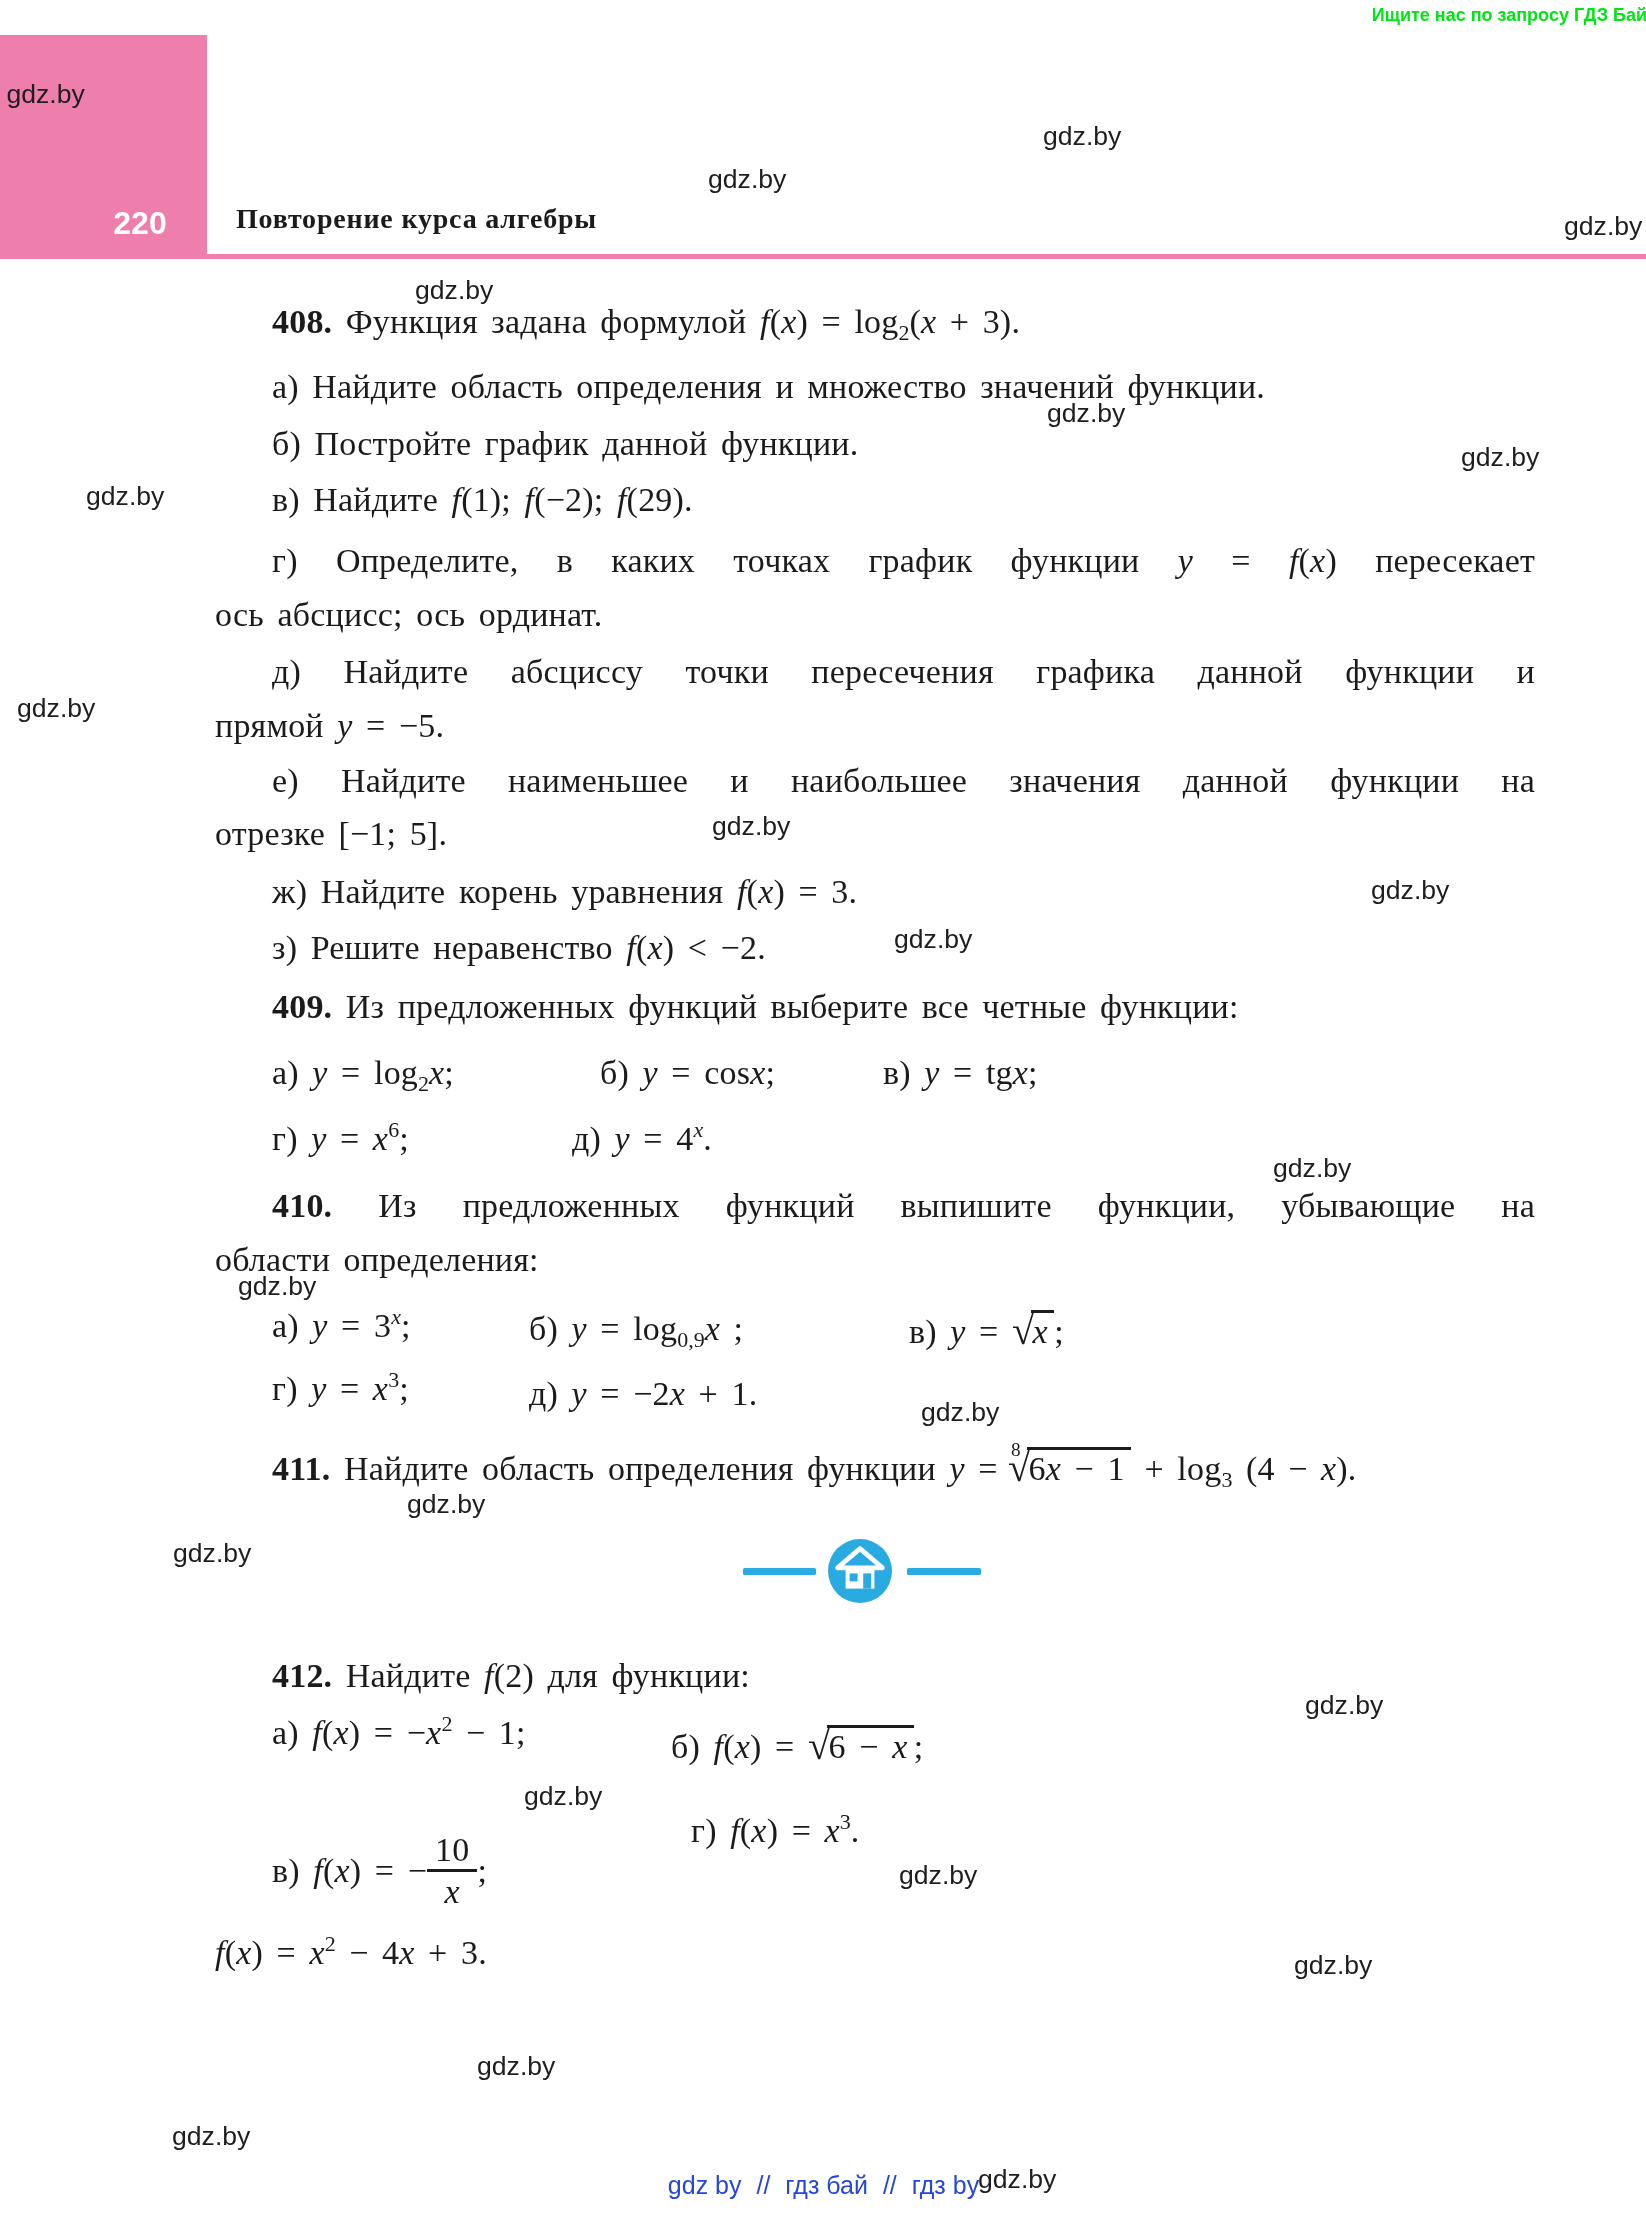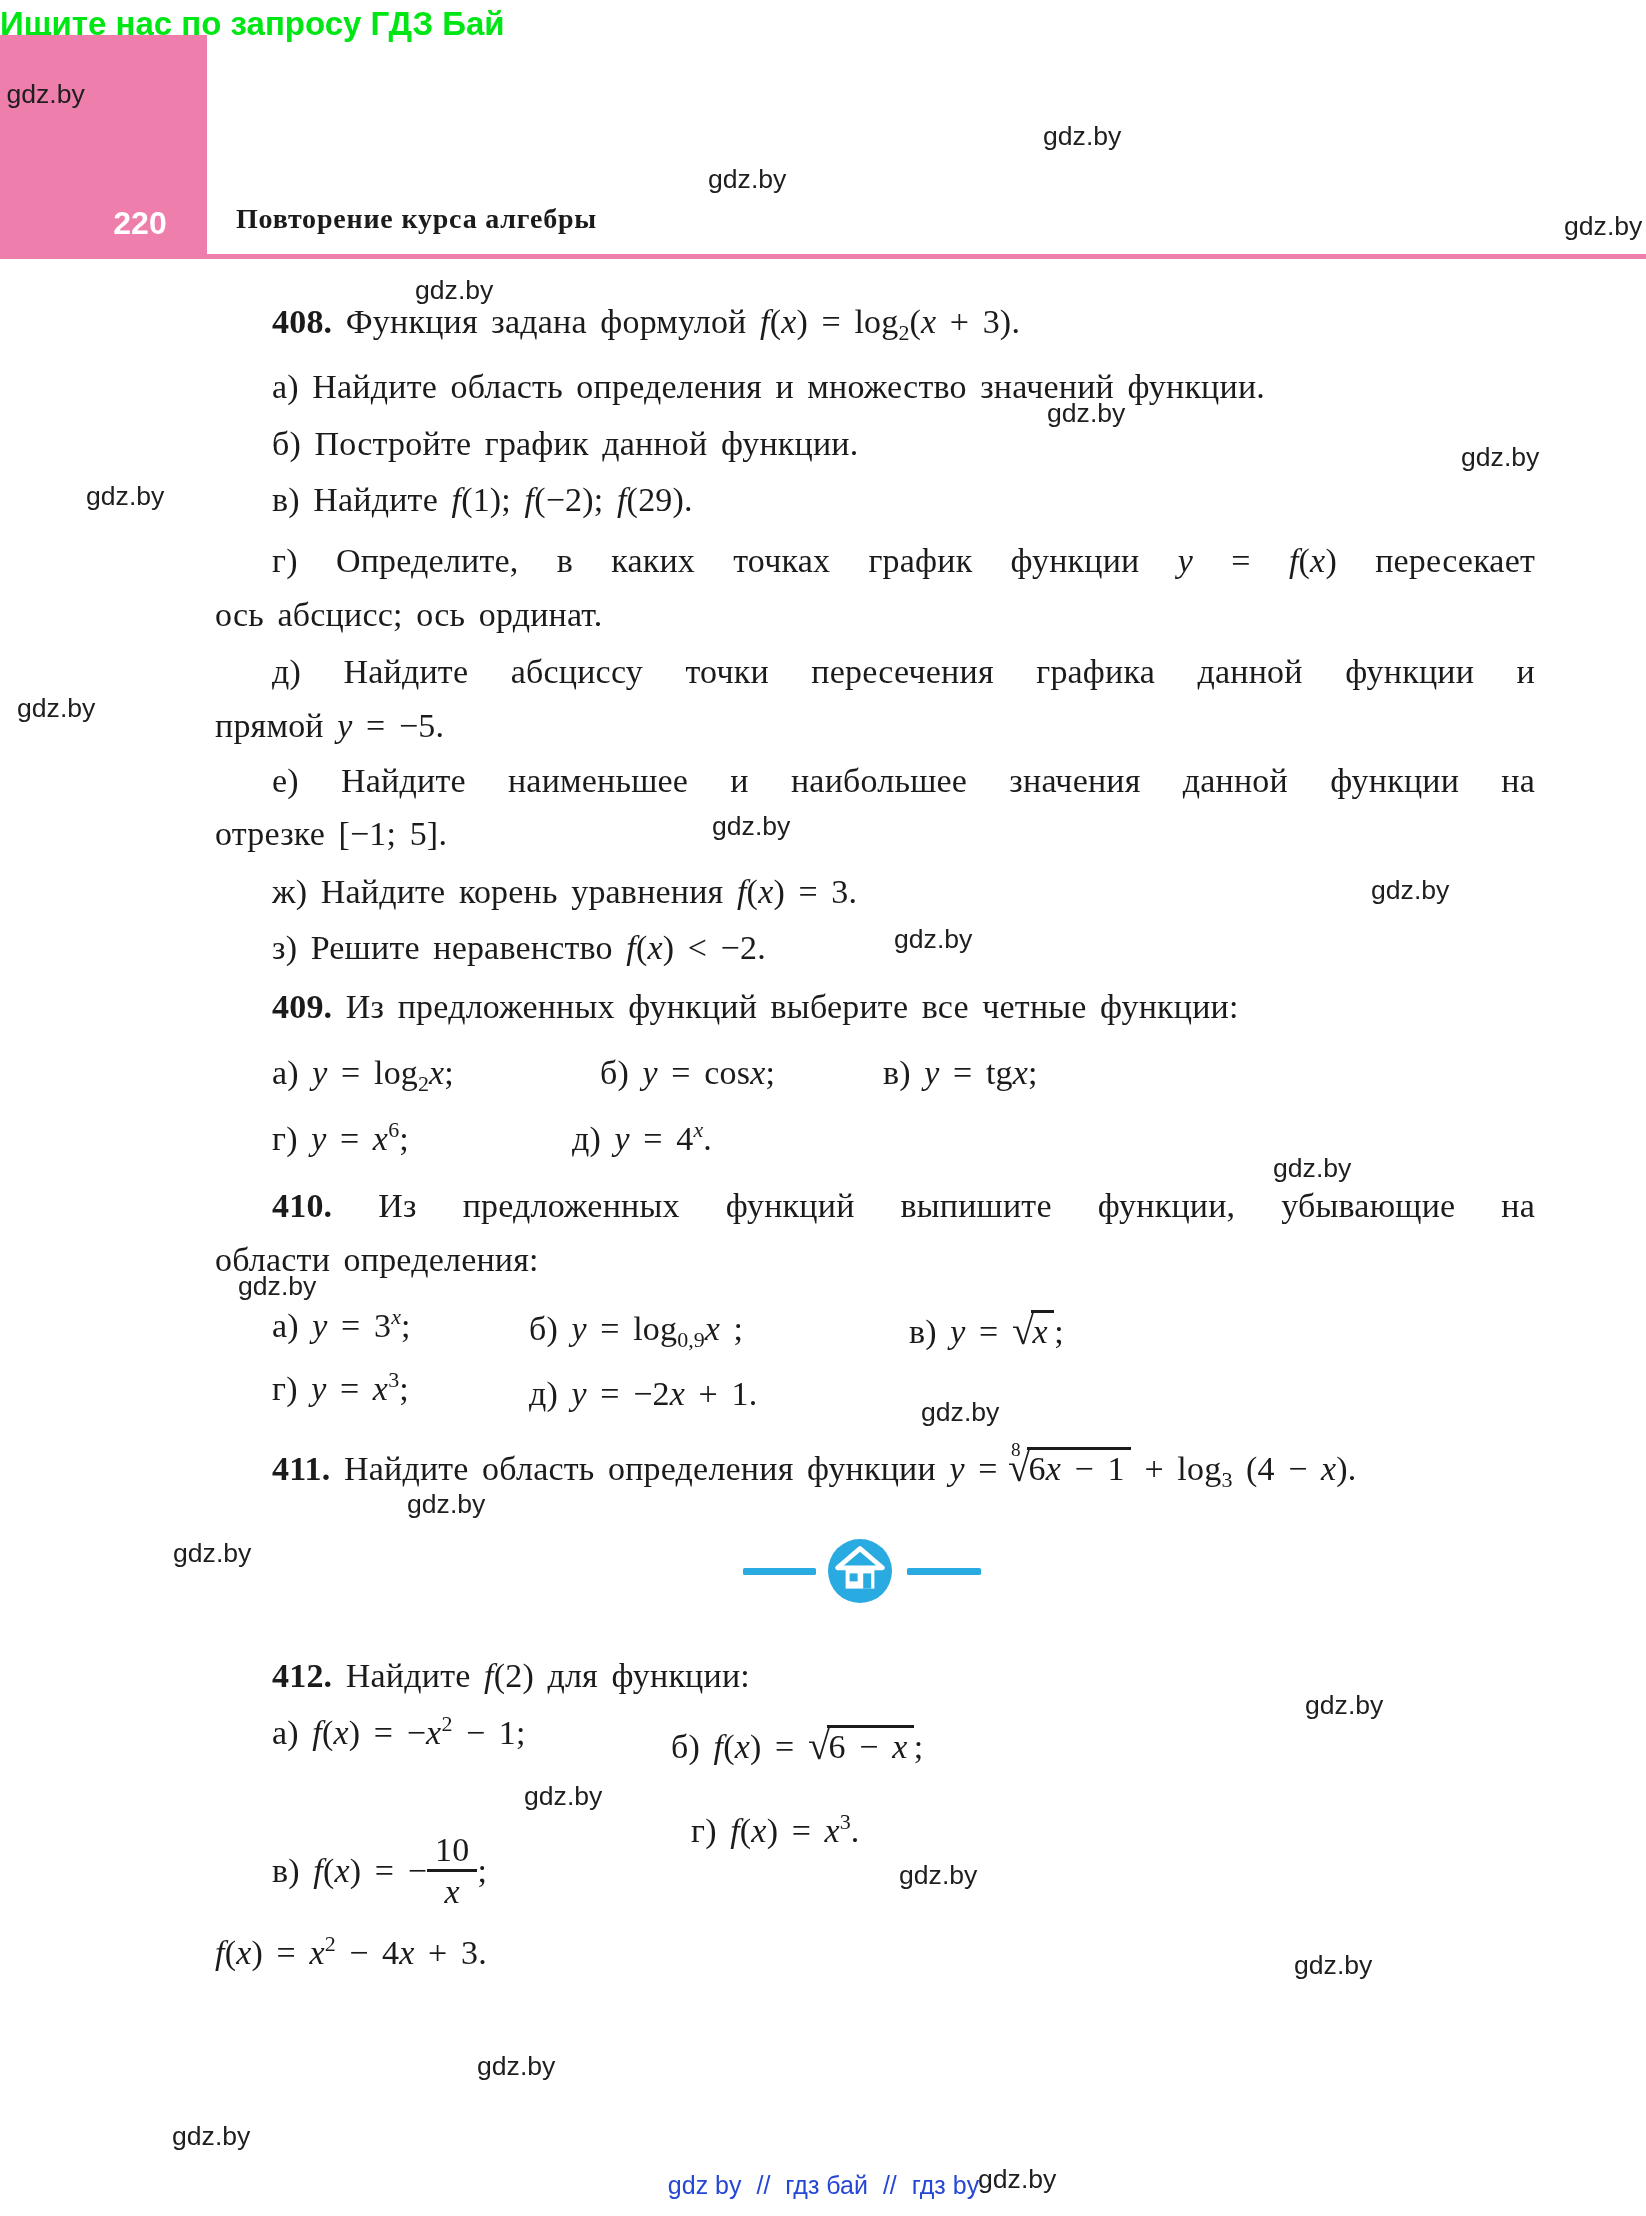--- a/index.html
+++ b/index.html
@@ -1,20 +1,20 @@
 <!DOCTYPE html>
 <html style="font-size:13px"><head>
 <meta charset="utf-8">
 <style>
   html,body{margin:0;padding:0;background:#e8e8e8;}
   .page{position:relative;width:1647px;height:2216px;background:#ffffff;
         font-family:"Liberation Serif",serif;color:#1b1b1b;overflow:hidden;}
-  .promo{position:absolute;top:4.8px;left:0;width:100%;text-align:left;
+  .promo{position:absolute;top:4.8px;left:0;width:100%;text-align:right;
          font-family:"Liberation Sans",sans-serif;font-weight:600;
-         color:#00e614;font-size:33px;}
+         color:#00e614;font-size:18px;}
   .sidebar{position:absolute;left:0;top:35px;width:207px;height:219px;background:#ee7fac;}
   .pinkline{position:absolute;left:0;top:254px;width:1647px;height:4.8px;background:#ee7fac;}
   .pagenum{position:absolute;left:103px;top:205px;width:74px;text-align:center;
            font-family:"Liberation Sans",sans-serif;font-weight:bold;font-size:32px;color:#ffffff;}
   .chapter{position:absolute;left:236px;top:203px;font-weight:bold;font-size:28px;letter-spacing:0.8px;}
   .wm{position:absolute;font-family:Liberation Sans, sans-serif;font-size:26.6px;color:#1e1e1e;white-space:nowrap;}
   .line{position:absolute;font-size:34px;letter-spacing:0.2px;word-spacing:4.8px;white-space:nowrap;}
   .par{position:absolute;font-size:34px;letter-spacing:0.2px;word-spacing:4.8px;
        text-align:justify;text-align-last:justify;}
   .it{font-style:italic;}

